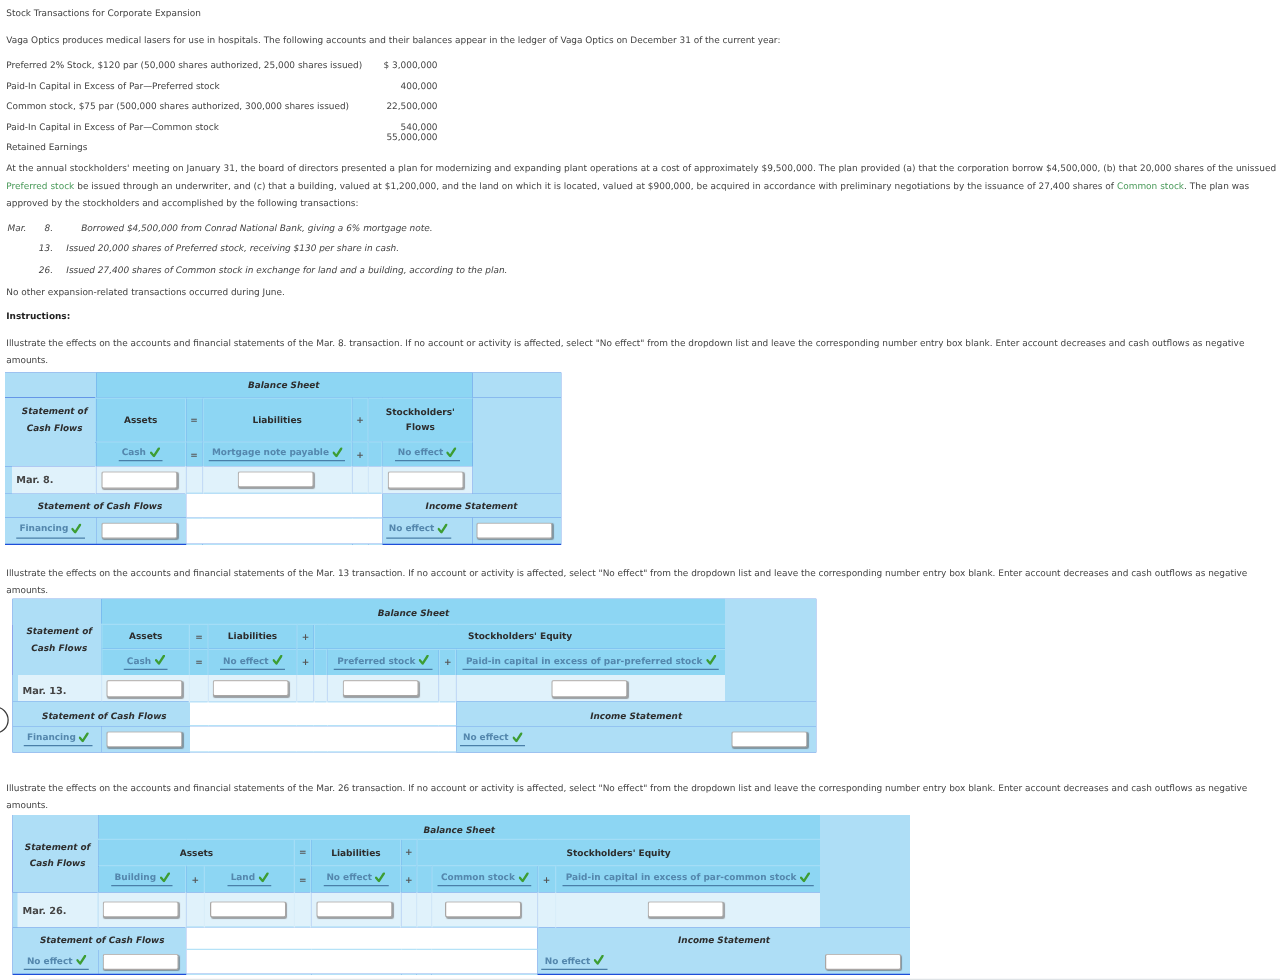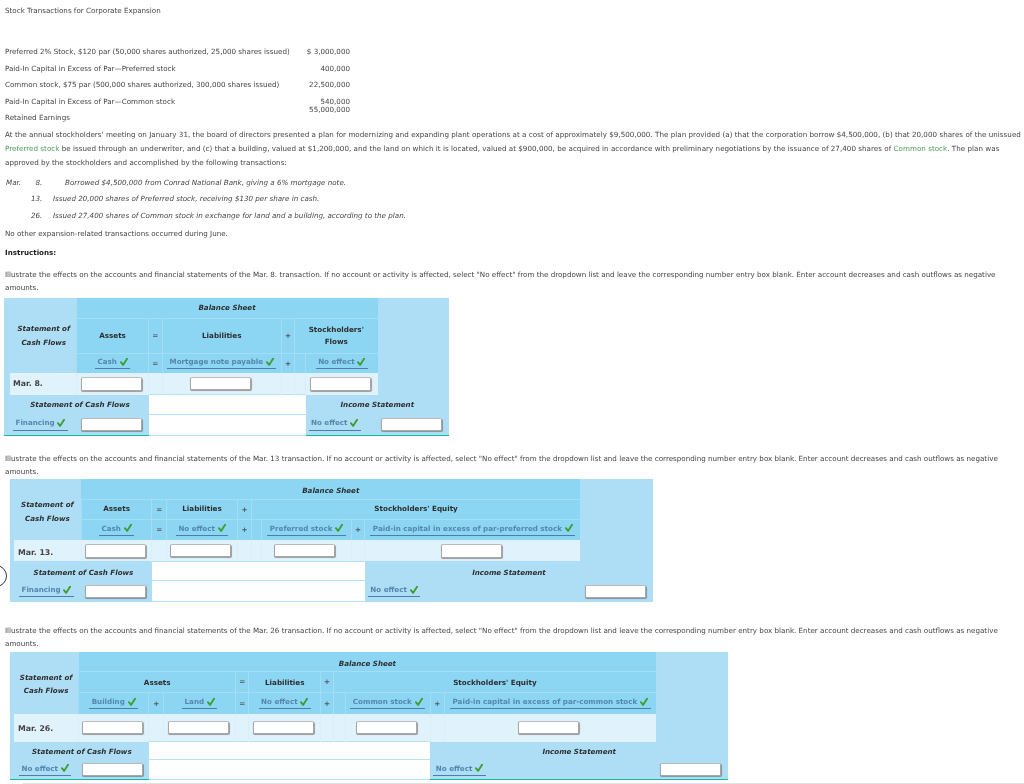--- a/index.html
+++ b/index.html
@@ -12,21 +12,21 @@
   .nowrap{white-space:nowrap;}
   .bold{font-weight:bold;color:#222;}
   .green{color:#4a9a5a;}
 
   
   .acct{position:absolute;left:5px;font-size:7.15px;color:#444;}
   .amt{position:absolute;text-align:right;font-size:7.15px;color:#444;}
 
   
   .tbl{position:absolute;border-collapse:collapse;table-layout:fixed;
-       background:#14b8a6;font-size:7.15px;border-spacing:0;}
+       background:#1d4ed8;font-size:7.15px;border-spacing:0;}
   .tbl td{padding:0;margin:0;vertical-align:middle;border:0;}
   .bl{border-left:1px solid #a4ddf6 !important;}
   .bt{border-top:1px solid #a4ddf6 !important;}
   .blw{border-left:1px solid #d9eef9 !important;}
   .sec-hdr{background:#8dd6f3;text-align:center;font-style:italic;font-weight:bold;
            color:#2d2d2d;font-size:7.1px;}
   .colhdr{background:#8dd6f3;text-align:center;font-weight:bold;color:#2d2d2d;font-size:7.2px;
           line-height:12px;}
   .opcell{background:#8dd6f3;text-align:center;font-weight:bold;color:#555;font-size:7.2px;}
   .scf{background:#aedef6;text-align:center;font-style:italic;font-weight:bold;color:#2d2d2d;
@@ -55,20 +55,21 @@
        box-shadow:0.7px 0.9px 0.7px -0.2px rgba(70,60,55,0.45);
        vertical-align:middle;}
   .tbl td.datacell,.tbl td.botbox{padding-right:3px;}
 </style>
 </head>
 <body>
 
 <div class="page">
 
   <div class="para nowrap" style="top:5px">Stock Transactions for Corporate Expansion</div>
+  <div class="para nowrap" style="top:26px">Vaga Optics produces medical lasers for use in hospitals. The following accounts and their balances appear in the ledger of Vaga Optics on December 31 of the current year:</div>
 
   <div class="acct nowrap" style="top:47px">Preferred 2% Stock, $120 par (50,000 shares authorized, 25,000 shares issued)</div>
   <div class="amt nowrap" style="top:47px;left:250px;width:100px">$ 3,000,000</div>
   <div class="acct nowrap" style="top:63.5px">Paid-In Capital in Excess of Par—Preferred stock</div>
   <div class="amt nowrap" style="top:63.5px;left:250px;width:100px">400,000</div>
   <div class="acct nowrap" style="top:80px">Common stock, $75 par (500,000 shares authorized, 300,000 shares issued)</div>
   <div class="amt nowrap" style="top:80px;left:250px;width:100px">22,500,000</div>
   <div class="acct nowrap" style="top:96.5px">Paid-In Capital in Excess of Par—Common stock</div>
   <div class="amt nowrap" style="top:96.5px;left:250px;width:100px">540,000</div>
   <div class="acct nowrap" style="top:113px">Retained Earnings</div>

